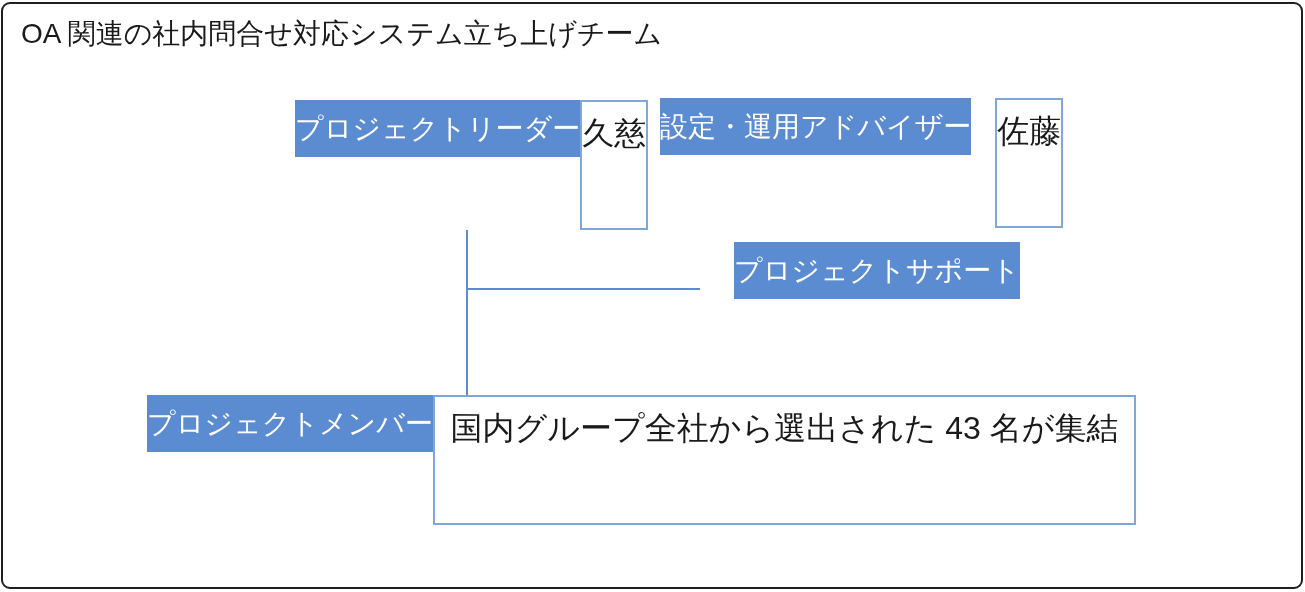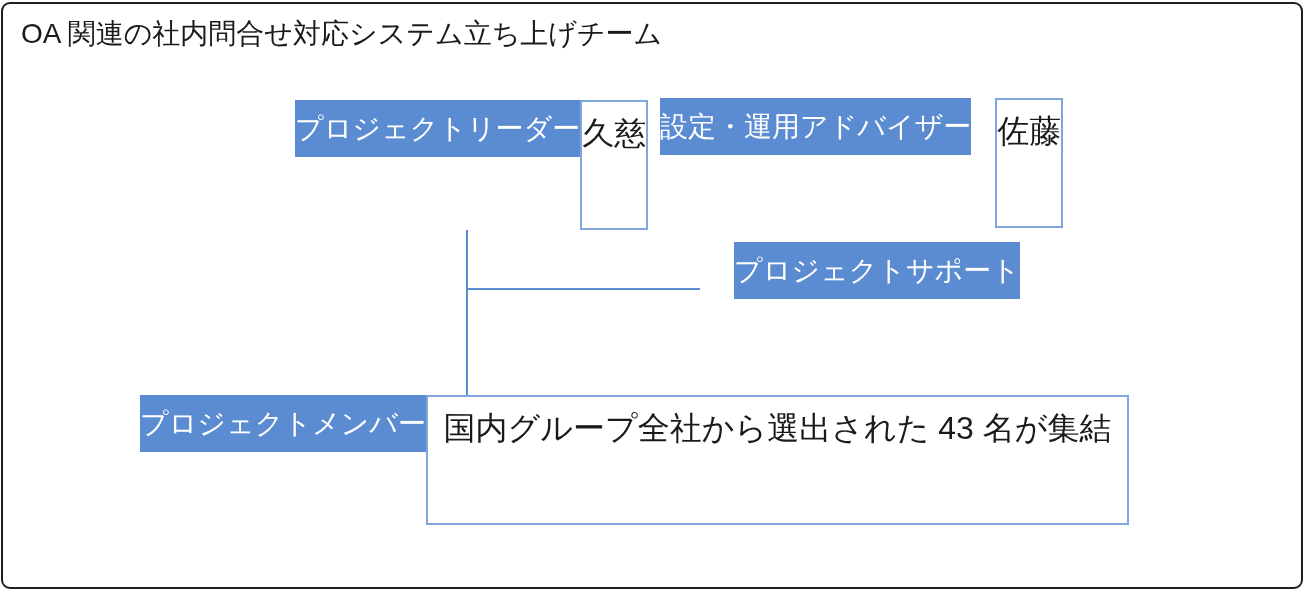--- a/index.html
+++ b/index.html
@@ -65,21 +65,21 @@
     font-size: 32px;
     line-height: 1.3;
     color: var(--text);
     white-space: nowrap;
   }
 
   
   .node-leader  { left: 295px; top: 100px; width: 345px; height: 130px; }
   .node-advisor { left: 660px; top:  98px; width: 346px; height: 130px; gap: 24px; }
   .node-support { left: 700px; top: 242px; width: 346px; height: 130px; margin-left: 34px; }
-  .node-members { left: 140px; top: 395px; width: 989px; height: 130px; border-radius: 20px; }
+  .node-members { left: 147px; top: 395px; width: 989px; height: 130px; border-radius: 20px; }
 
   .connector { position: absolute; background: var(--connector); }
   .connector-vertical   { left: 466px; top: 230px; width: 2px;  height: 165px; }
   .connector-horizontal { left: 467px; top: 288px; width: 233px; height: 2px; }
 </style>
 </head>
 <body>
 
 <div class="stage">
 

